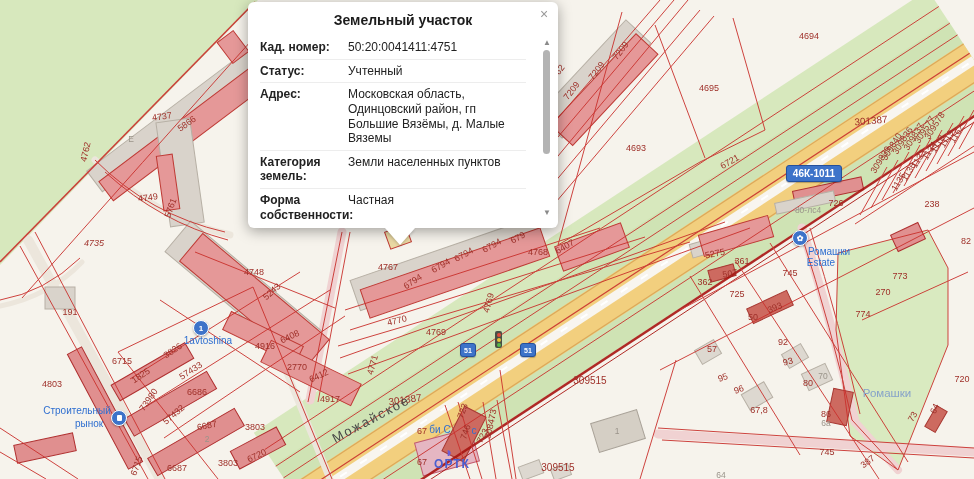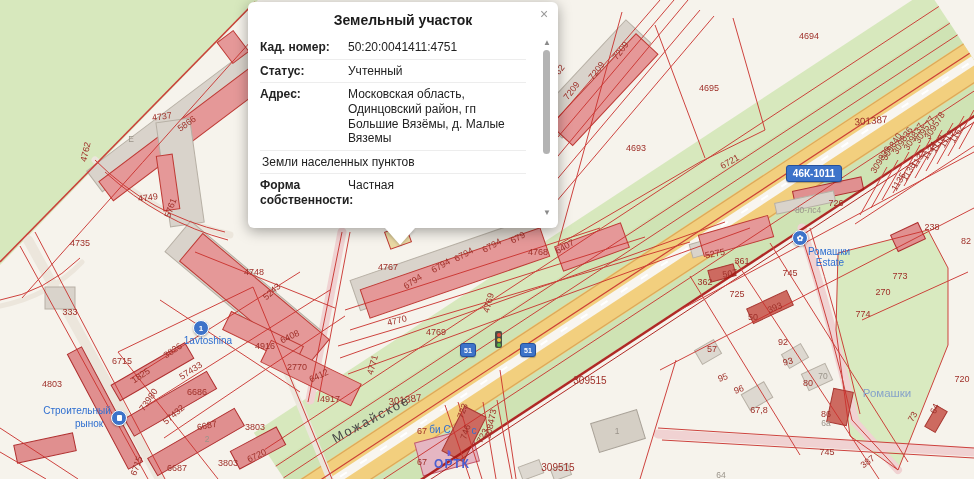--- a/index.html
+++ b/index.html
@@ -203,22 +203,22 @@
     <path d="M852,420 L898,470"></path>
   </g>
 </svg>
 
 <div id="map-labels">
       <span class="lbl num" style="left: 86px; top: 152px; transform: translate(-50%, -50%) rotate(-77deg);">4762</span>
       <span class="lbl num" style="left: 162px; top: 117px; transform: translate(-50%, -50%) rotate(-8deg);">4737</span>
       <span class="lbl num" style="left: 187px; top: 124px; transform: translate(-50%, -50%) rotate(-35deg);">5866</span>
       <span class="lbl num" style="left: 148px; top: 198px; transform: translate(-50%, -50%) rotate(-8deg);">4749</span>
       <span class="lbl num" style="left: 171px; top: 208px; transform: translate(-50%, -50%) rotate(-70deg);">5761</span>
-      <span class="lbl num" style="left: 80px; top: 243px; transform: translate(-50%, -50%) rotate(0deg);">4735</span>
-      <span class="lbl num" style="left: 70px; top: 312px; transform: translate(-50%, -50%) rotate(0deg);">333</span>
+      <span class="lbl num" style="left: 94px; top: 243px; transform: translate(-50%, -50%) rotate(0deg); font-style: italic;">4735</span>
+      <span class="lbl num" style="left: 70px; top: 312px; transform: translate(-50%, -50%) rotate(0deg);">191</span>
       <span class="lbl num" style="left: 52px; top: 384px; transform: translate(-50%, -50%) rotate(0deg);">4803</span>
       <span class="lbl num" style="left: 122px; top: 361px; transform: translate(-50%, -50%) rotate(0deg);">6715</span>
       <span class="lbl num" style="left: 173px; top: 351px; transform: translate(-50%, -50%) rotate(-33deg);">3826</span>
       <span class="lbl num" style="left: 141px; top: 376px; transform: translate(-50%, -50%) rotate(-33deg);">1825</span>
       <span class="lbl num" style="left: 191px; top: 371px; transform: translate(-50%, -50%) rotate(-33deg);">57433</span>
       <span class="lbl num" style="left: 149px; top: 400px; transform: translate(-50%, -50%) rotate(-55deg);">73980</span>
       <span class="lbl num" style="left: 197px; top: 392px; transform: translate(-50%, -50%) rotate(0deg);">6686</span>
       <span class="lbl num" style="left: 174px; top: 415px; transform: translate(-50%, -50%) rotate(-40deg);">57432</span>
       <span class="lbl num" style="left: 207px; top: 426px; transform: translate(-50%, -50%) rotate(-12deg);">6687</span>
       <span class="lbl num" style="left: 177px; top: 468px; transform: translate(-50%, -50%) rotate(0deg);">6687</span>
@@ -257,21 +257,21 @@
       <span class="lbl num" style="left: 422px; top: 462px; transform: translate(-50%, -50%) rotate(0deg);">67</span>
       <span class="lbl num" style="left: 572px; top: 91px; transform: translate(-50%, -50%) rotate(-52deg);">7209</span>
       <span class="lbl num" style="left: 597px; top: 71px; transform: translate(-50%, -50%) rotate(-52deg);">7209</span>
       <span class="lbl num" style="left: 621px; top: 51px; transform: translate(-50%, -50%) rotate(-52deg);">7209</span>
       <span class="lbl num" style="left: 560px; top: 70px; transform: translate(-50%, -50%) rotate(-52deg);">62</span>
       <span class="lbl num" style="left: 709px; top: 88px; transform: translate(-50%, -50%) rotate(0deg);">4695</span>
       <span class="lbl num" style="left: 636px; top: 148px; transform: translate(-50%, -50%) rotate(0deg);">4693</span>
       <span class="lbl num" style="left: 730px; top: 162px; transform: translate(-50%, -50%) rotate(-30deg);">6721</span>
       <span class="lbl num" style="left: 809px; top: 36px; transform: translate(-50%, -50%) rotate(0deg);">4694</span>
       <span class="lbl num" style="left: 836px; top: 203px; transform: translate(-50%, -50%) rotate(0deg);">726</span>
-      <span class="lbl num" style="left: 932px; top: 204px; transform: translate(-50%, -50%) rotate(0deg); margin-top: 23px;">238</span>
+      <span class="lbl num" style="left: 932px; top: 204px; transform: translate(-50%, -50%) rotate(0deg);">238</span>
       <span class="lbl num" style="left: 715px; top: 254px; transform: translate(-50%, -50%) rotate(-12deg);">5275</span>
       <span class="lbl num" style="left: 742px; top: 261px; transform: translate(-50%, -50%) rotate(0deg);">361</span>
       <span class="lbl num" style="left: 705px; top: 282px; transform: translate(-50%, -50%) rotate(0deg);">362</span>
       <span class="lbl num" style="left: 730px; top: 274px; transform: translate(-50%, -50%) rotate(-10deg);">507</span>
       <span class="lbl num" style="left: 737px; top: 294px; transform: translate(-50%, -50%) rotate(0deg);">725</span>
       <span class="lbl num" style="left: 790px; top: 273px; transform: translate(-50%, -50%) rotate(0deg);">745</span>
       <span class="lbl num" style="left: 775px; top: 308px; transform: translate(-50%, -50%) rotate(-22deg);">393</span>
       <span class="lbl num" style="left: 753px; top: 317px; transform: translate(-50%, -50%) rotate(0deg);">50</span>
       <span class="lbl num" style="left: 783px; top: 342px; transform: translate(-50%, -50%) rotate(0deg);">92</span>
       <span class="lbl num" style="left: 900px; top: 276px; transform: translate(-50%, -50%) rotate(0deg);">773</span>
@@ -307,21 +307,21 @@
       <span class="lbl gray" style="left: 808px; top: 210px; transform: translate(-50%, -50%) rotate(0deg);">80-лс4</span>
       <span class="lbl gray" style="left: 823px; top: 376px; transform: translate(-50%, -50%) rotate(0deg);">70</span>
       <span class="lbl gray" style="left: 617px; top: 431px; transform: translate(-50%, -50%) rotate(0deg);">1</span>
       <span class="lbl gray" style="left: 207px; top: 439px; transform: translate(-50%, -50%) rotate(0deg);">2</span>
       <span class="lbl gray" style="left: 721px; top: 475px; transform: translate(-50%, -50%) rotate(0deg);">64</span>
       <span class="lbl gray" style="left: 826px; top: 423px; transform: translate(-50%, -50%) rotate(0deg);">6а</span>
       <span class="lbl poi" style="left: 77px; top: 411px; transform: translate(-50%, -50%) rotate(0deg);">Строительный</span>
       <span class="lbl poi" style="left: 89px; top: 424px; transform: translate(-50%, -50%) rotate(0deg);">рынок</span>
       <span class="lbl poi" style="left: 208px; top: 341px; transform: translate(-50%, -50%) rotate(0deg);">1avtoshina</span>
       <span class="lbl poi" style="left: 829px; top: 252px; transform: translate(-50%, -50%) rotate(0deg);">Ромашки</span>
-      <span class="lbl poi" style="left: 821px; top: 263px; transform: translate(-50%, -50%) rotate(0deg); margin-left: 9px;">Estate</span>
+      <span class="lbl poi" style="left: 821px; top: 263px; transform: translate(-50%, -50%) rotate(0deg);">Estate</span>
       <span class="lbl poib" style="left: 452px; top: 464px; transform: translate(-50%, -50%) rotate(0deg);">ОРТК</span>
       <span class="lbl poi" style="left: 440px; top: 430px; transform: translate(-50%, -50%) rotate(0deg);">би С</span>
       <span class="lbl poi" style="left: 474px; top: 431px; transform: translate(-50%, -50%) rotate(0deg);">с</span>
       <span class="lbl area" style="left: 887px; top: 394px; transform: translate(-50%, -50%) rotate(0deg);">Ромашки</span>
       <span class="lbl road" style="left: 371px; top: 419px; transform: translate(-50%, -50%) rotate(-28deg);">Можайское</span>
       <span class="lbl glyph" style="left: 449px; top: 452px; transform: translate(-50%, -50%) rotate(0deg); color: rgb(107, 91, 212);">◗</span>
       <div class="shield" style="left: 786px; top: 164.5px; width: 54px; height: 15px; font-size: 10px;">46К-1011</div>
       <div class="shield" style="left: 460px; top: 343px; width: 14px; height: 12px; font-size: 7px;">51</div>
       <div class="shield" style="left: 520px; top: 343px; width: 14px; height: 12px; font-size: 7px;">51</div>
       <div class="poi-circle" style="left: 111px; top: 410px;">
@@ -346,20 +346,21 @@
         </div>
         <div class="frow">
           <div class="flabel">Статус:</div>
           <div class="fvalue">Учтенный</div>
         </div>
         <div class="frow">
           <div class="flabel">Адрес:</div>
           <div class="fvalue">Московская область, Одинцовский район, гп Большие Вязёмы, д. Малые Вяземы</div>
         </div>
         <div class="frow">
+          <div class="flabel">Категория земель:</div>
           <div class="fvalue">Земли населенных пунктов</div>
         </div>
         <div class="frow">
           <div class="flabel">Форма собственности:</div>
           <div class="fvalue">Частная</div>
         </div>
       </div>
   <div id="popup-scroll">
     <div id="scroll-up">▲</div>
     <div id="scroll-thumb"></div>

